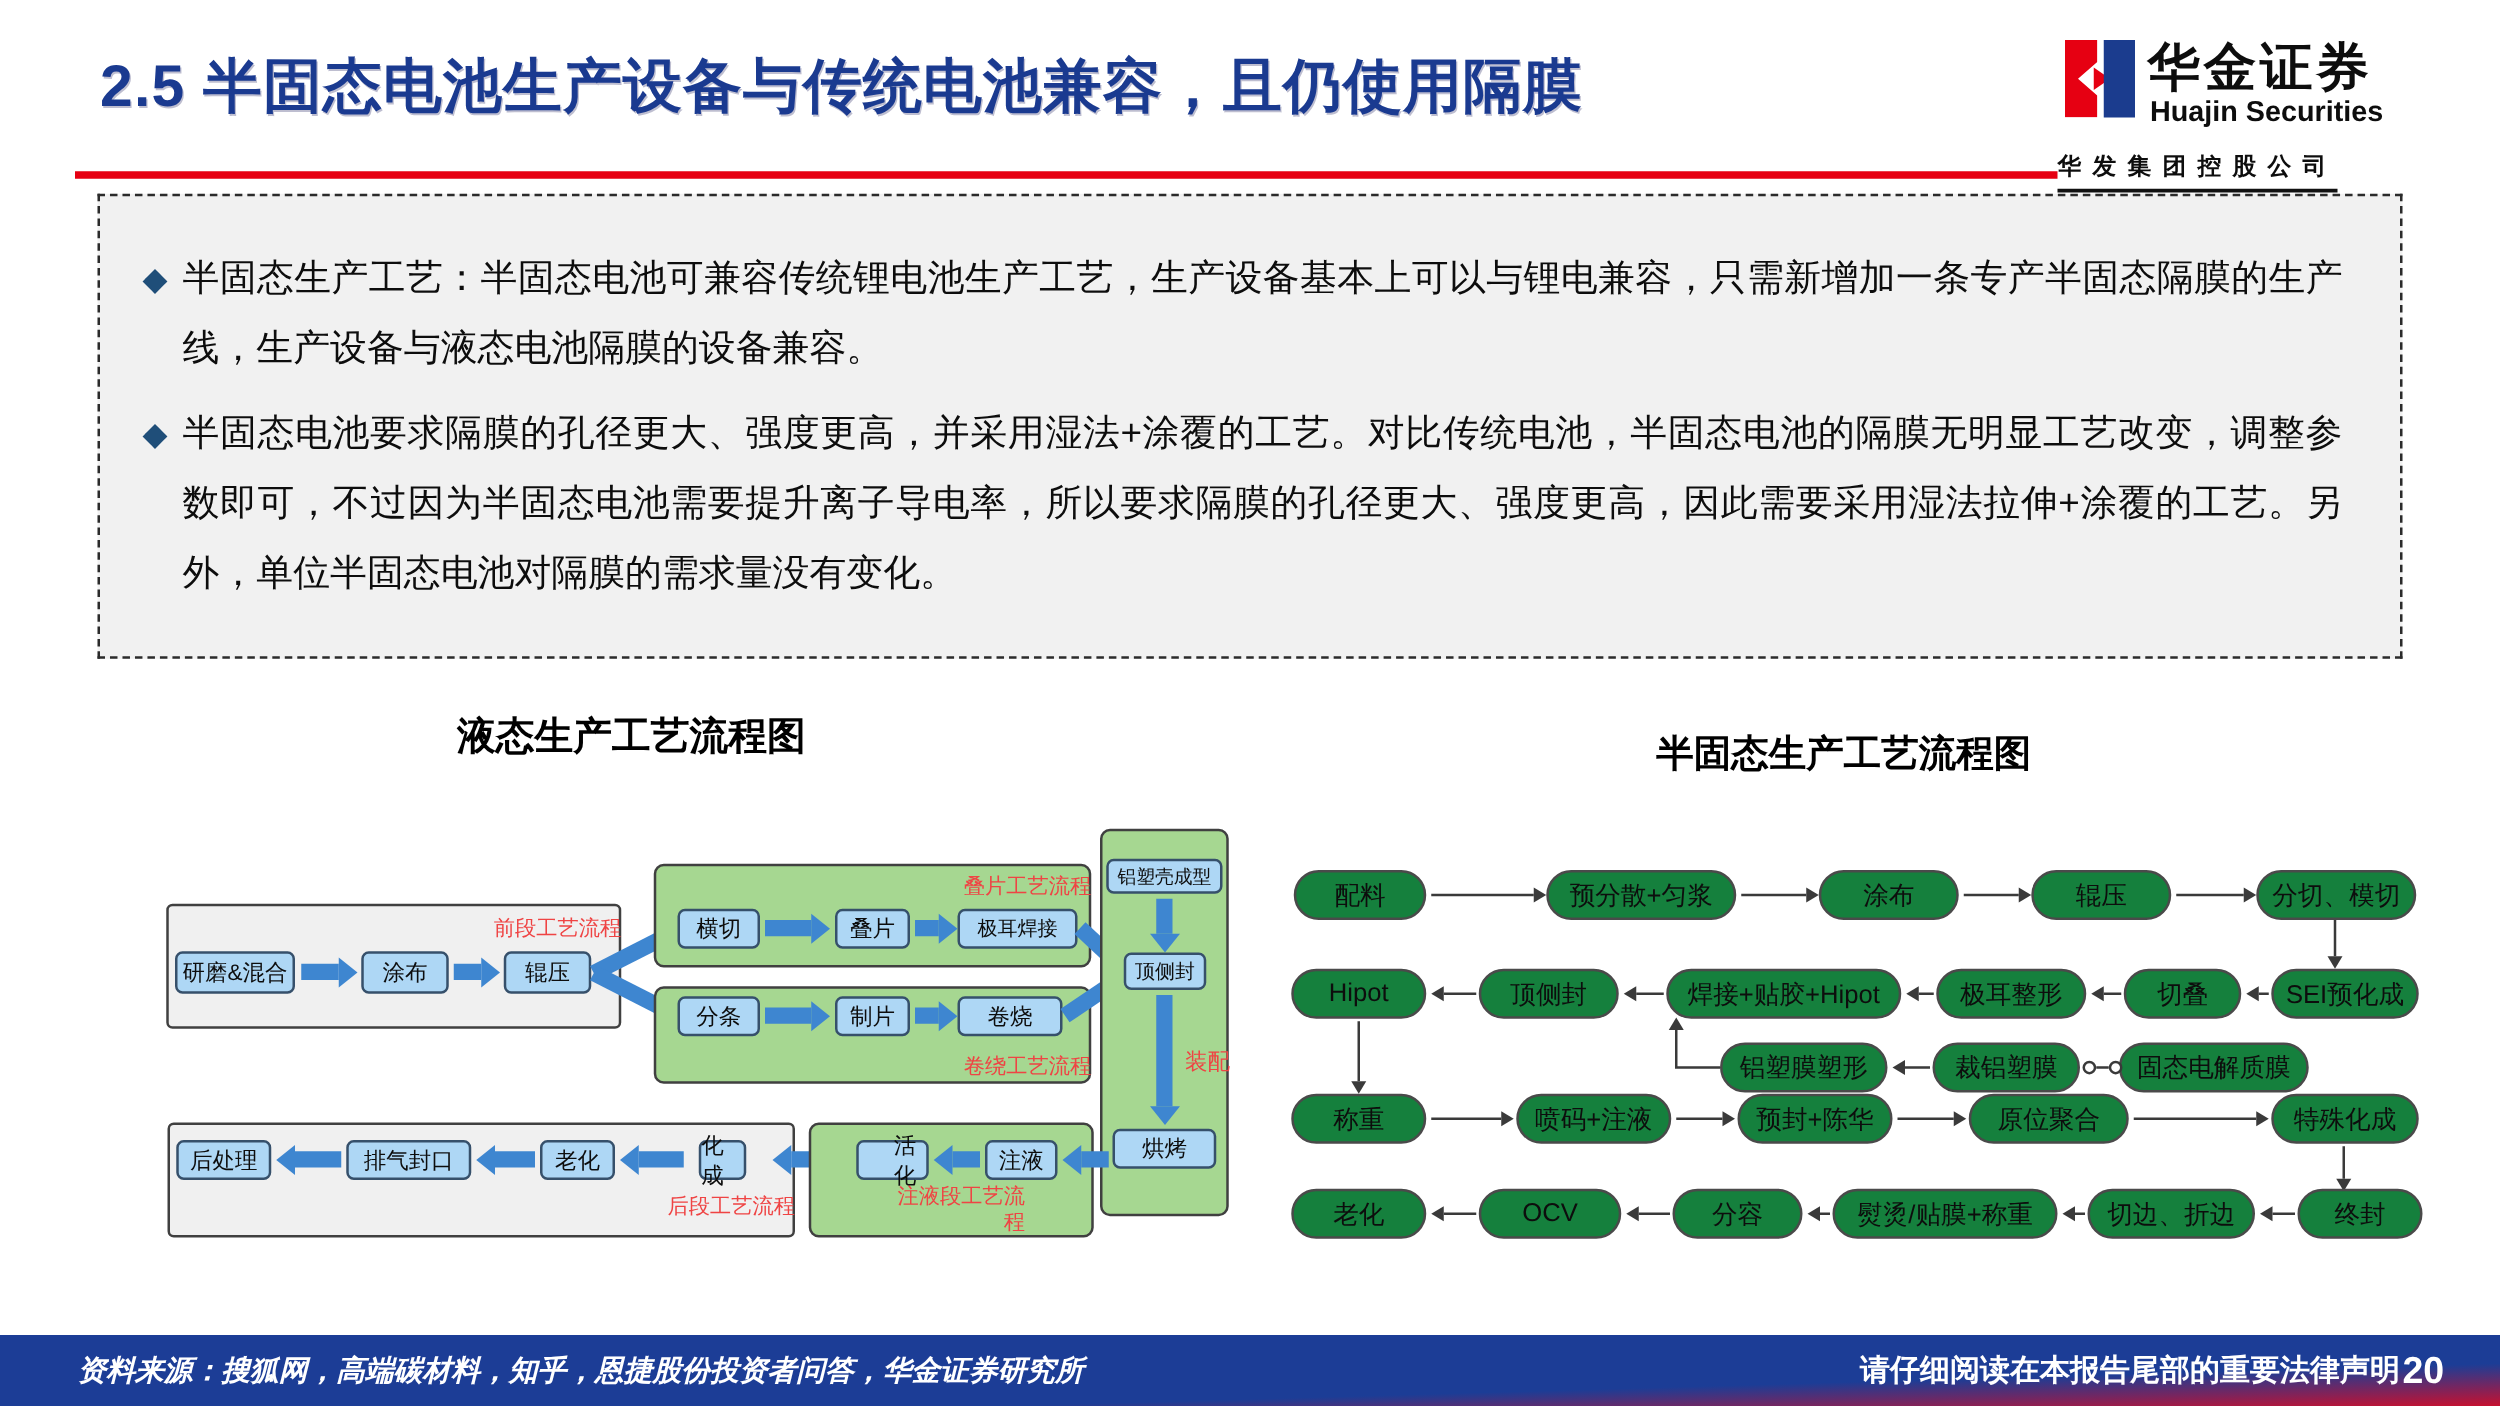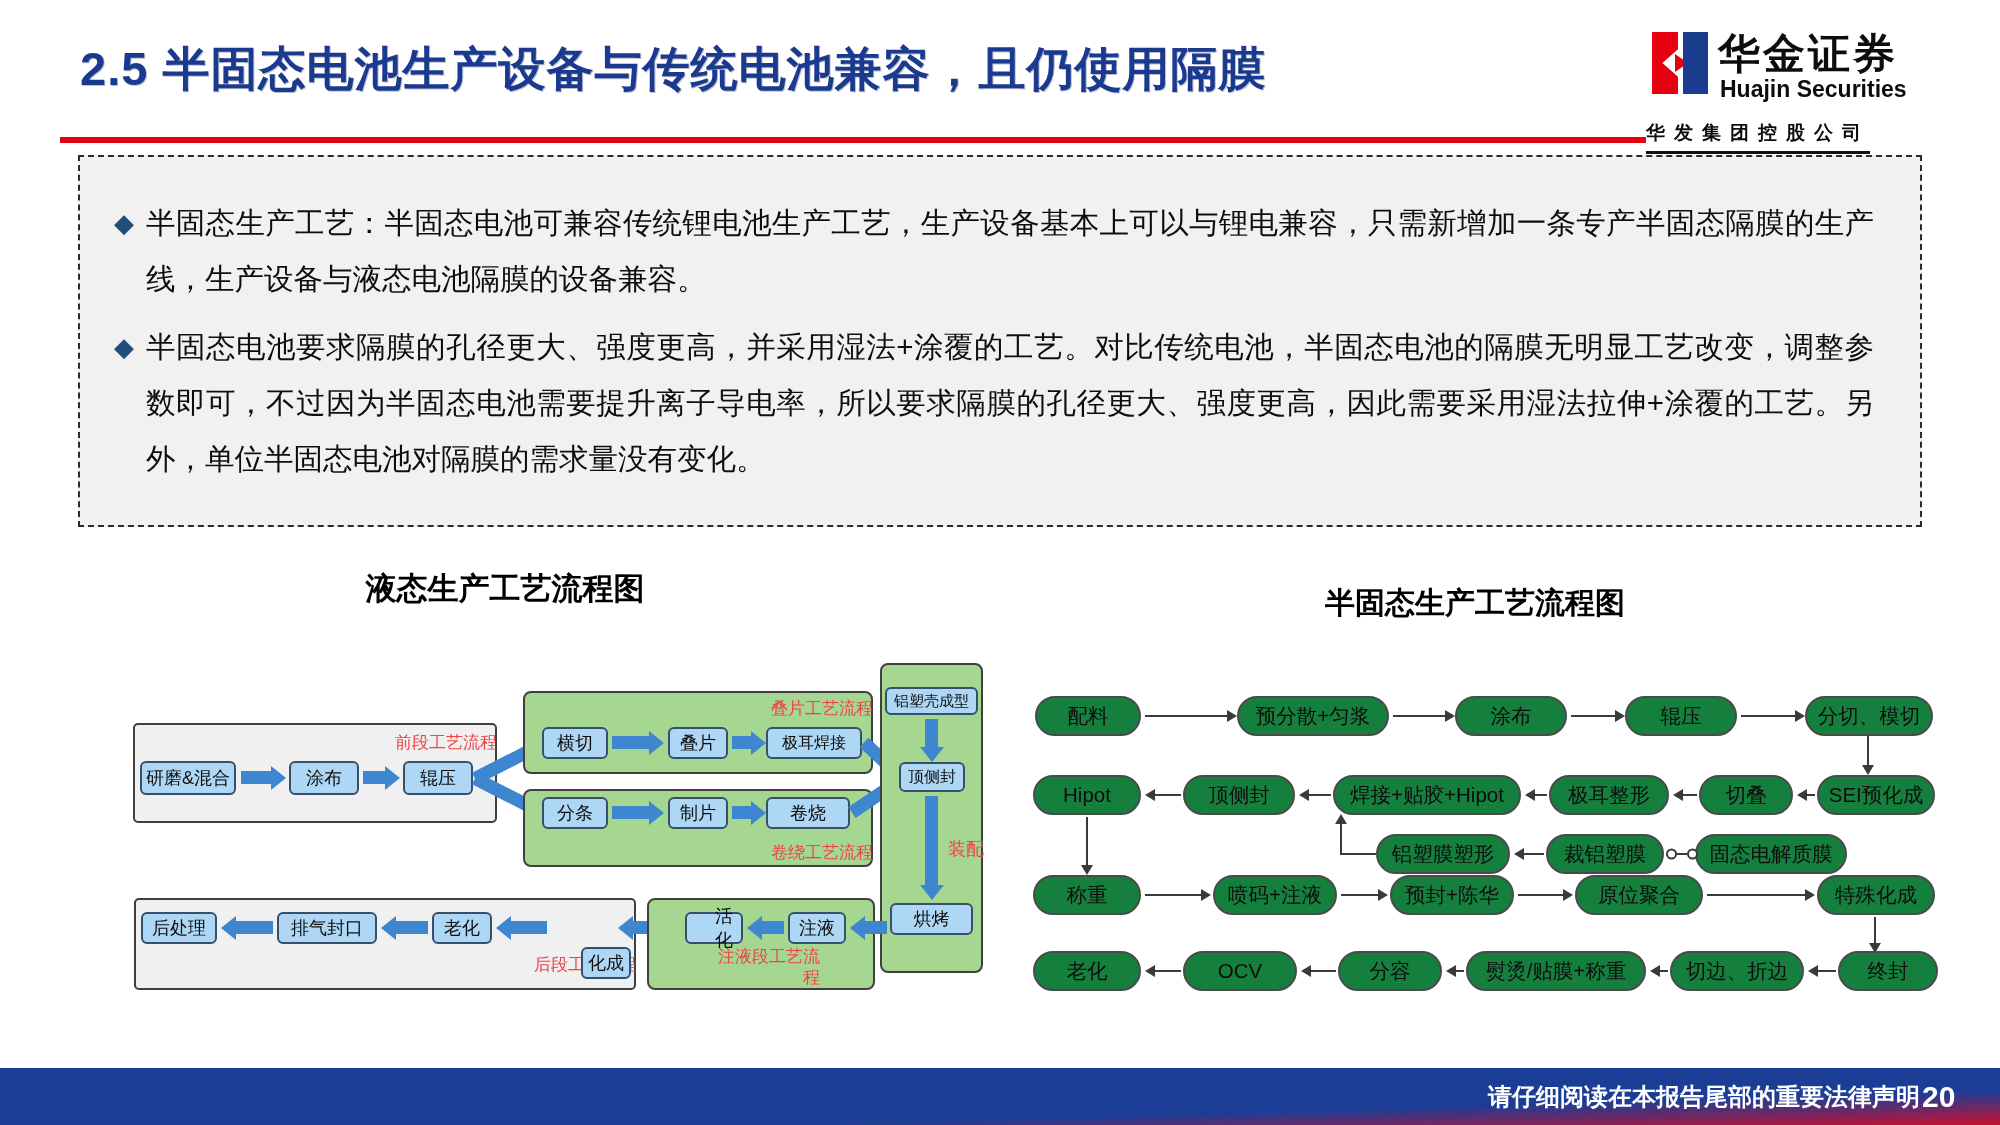--- a/index.html
+++ b/index.html
@@ -147,21 +147,21 @@
   <div class="bnode" style="left:899px;top:762px;width:66px;height:30px;font-size:16px;">顶侧封</div>
   <div class="ba v d" style="left:925px;top:796px;height:89px;"></div>
   <div class="grp-label" style="left:944px;top:837px;width:40px;font-size:18px;">装配</div>
   <div class="bnode" style="left:890px;top:903px;width:83px;height:32px;">烘烤</div>
 
   <div class="gray-box" style="left:134px;top:898px;width:502px;height:92px;"></div>
   <div class="grp-label" style="left:134px;top:953px;width:502px;">后段工艺流程</div>
   <div class="bnode" style="left:141px;top:912px;width:76px;height:32px;">后处理</div>
   <div class="bnode" style="left:277px;top:912px;width:100px;height:32px;">排气封口</div>
   <div class="bnode" style="left:432px;top:912px;width:60px;height:32px;">老化</div>
-  <div class="bnode" style="left:581px;top:912px;width:50px;height:32px;margin-top:35px;">化成</div>
+  <div class="bnode" style="left:559px;top:912px;width:38px;height:32px;">化成</div>
   <div class="ba l" style="left:236px;top:921px;width:37px;"></div>
   <div class="ba l" style="left:396px;top:921px;width:32px;"></div>
   <div class="ba l" style="left:511px;top:921px;width:36px;"></div>
   <div class="ba l" style="left:633px;top:921px;width:48px;"></div>
 
   <div class="green-box" style="left:647px;top:898px;width:228px;height:92px;"></div>
   <div class="grp-label" style="left:702px;top:946px;width:118px;line-height:21px;">注液段工艺流程</div>
   <div class="bnode" style="left:685px;top:912px;width:58px;height:32px;padding-left:28px;">活化</div>
   <div class="bnode" style="left:788px;top:912px;width:58px;height:32px;">注液</div>
   <div class="ba l" style="left:762px;top:921px;width:22px;"></div>
@@ -221,15 +221,16 @@
   <div class="snode" style="left:1670px;top:951px;width:134px;">切边、折边</div>
   <div class="snode" style="left:1838px;top:951px;width:100px;text-align:right;">终封</div>
   <div class="ta h hl" style="left:1155px;top:970px;width:26px;"></div>
   <div class="ta h hl" style="left:1311px;top:970px;width:25px;"></div>
   <div class="ta h hl" style="left:1456px;top:970px;width:8px;"></div>
   <div class="ta h hl" style="left:1660px;top:970px;width:8px;"></div>
   <div class="ta h hl" style="left:1818px;top:970px;width:18px;"></div>
 </div>
 
 <div class="footer">
+  <div class="footer-source">资料来源：搜狐网，高端碳材料，知乎，恩捷股份投资者问答，华金证券研究所</div>
   <div class="footer-disclaimer">请仔细阅读在本报告尾部的重要法律声明</div>
   <div class="footer-page">20</div>
 </div>
 
 </body></html>

